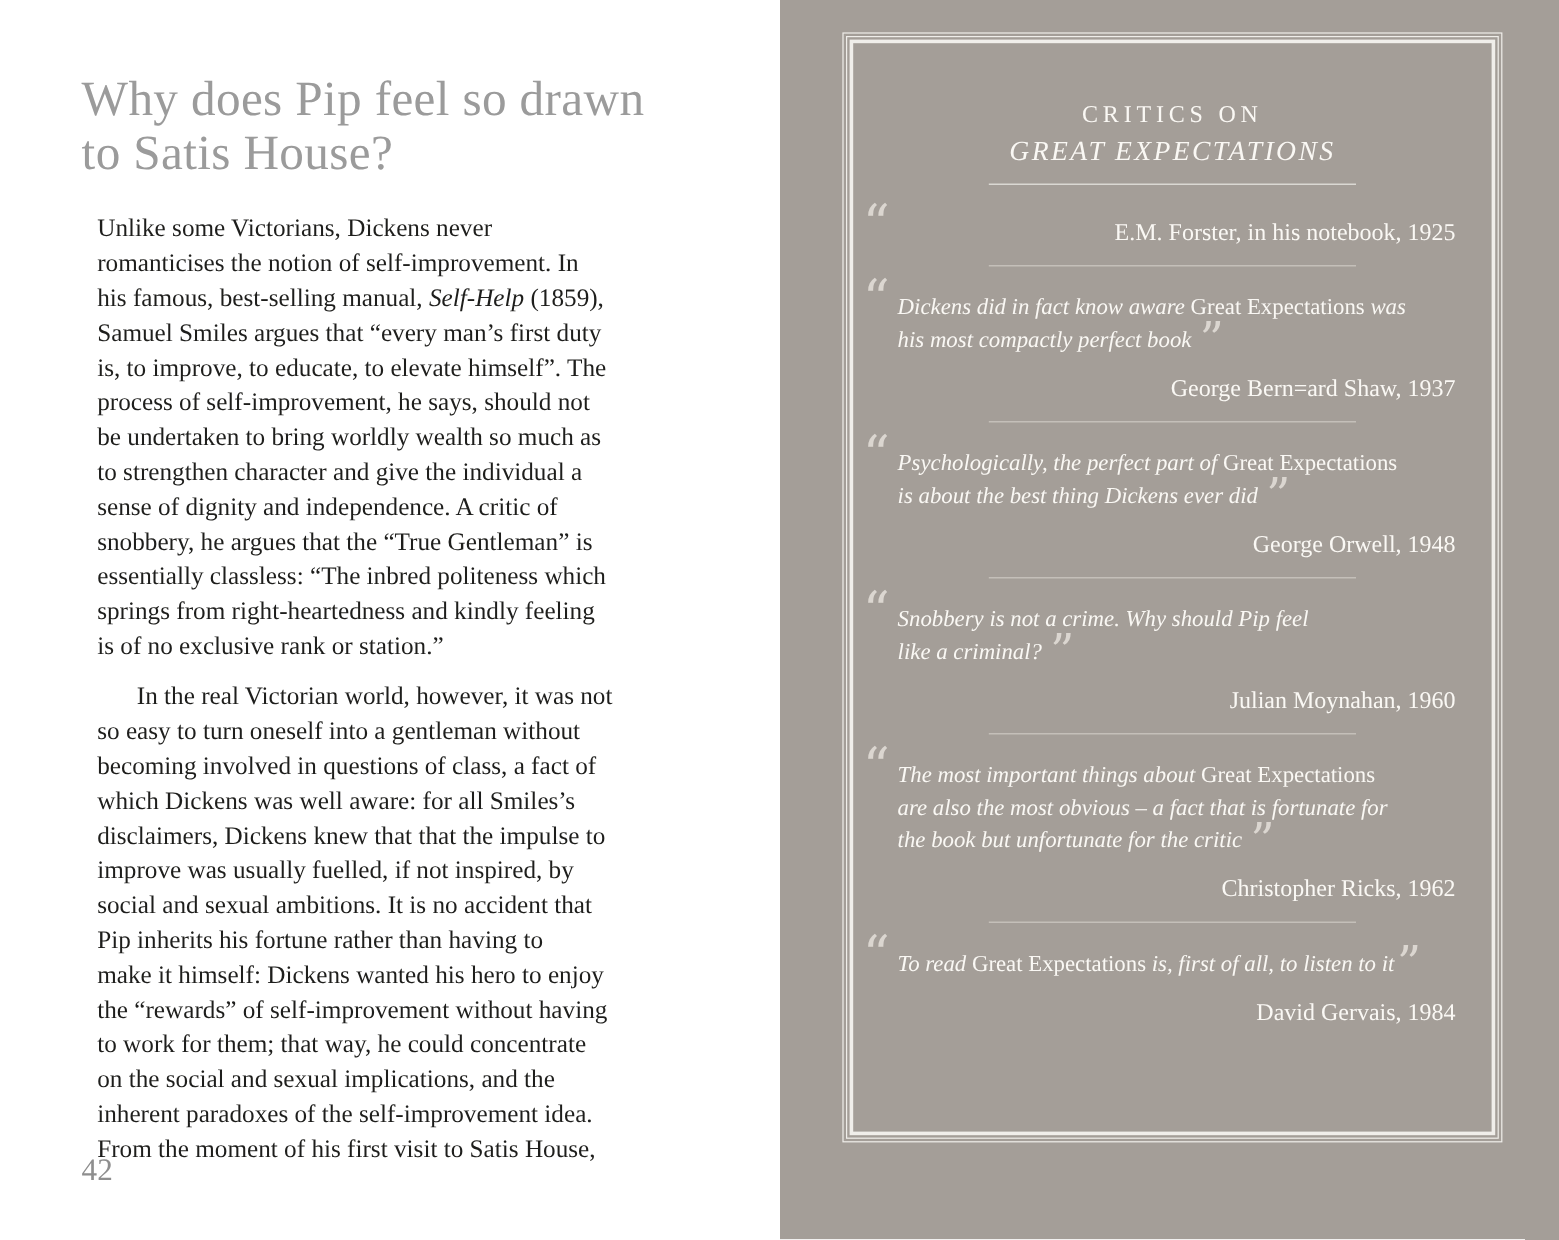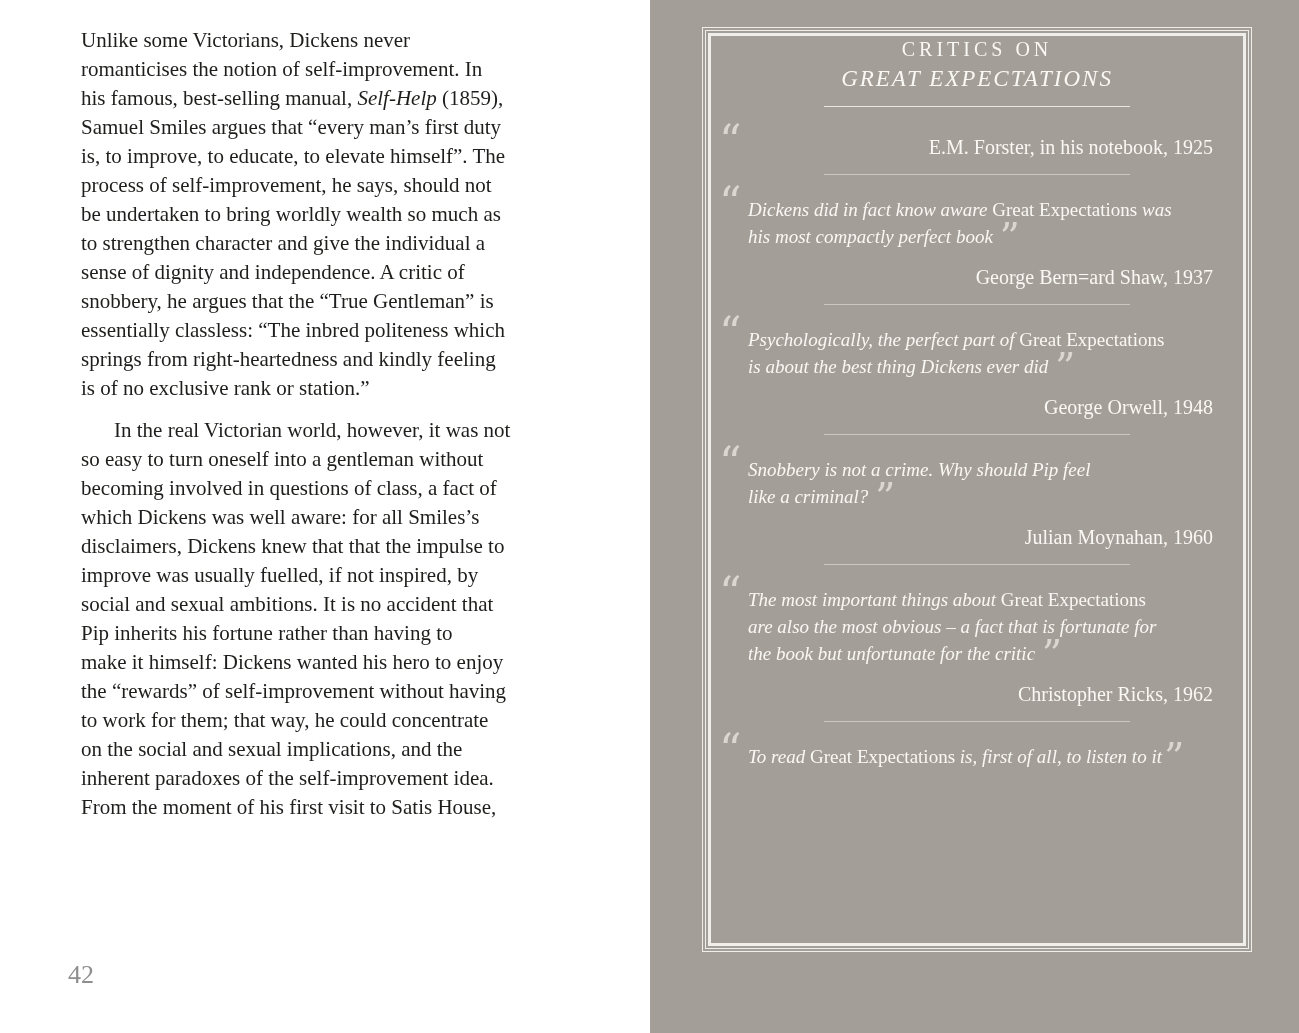--- a/index.html
+++ b/index.html
@@ -54,20 +54,21 @@
   }
   .frame1 {
     position: absolute; left: 52px; top: 27px;
     width: 550px; height: 925px;
     border: 1px solid var(--frame, #f0eeea);
   }
   .frame2 { position: absolute; inset: 2px; border: 1px solid var(--frame, #f0eeea); }
   .frame3 { position: absolute; inset: 2px; border: 3px solid var(--frame, #f0eeea); }
 
   .panel-title {
+    margin-top: 47px;
     text-align: center;
     color: var(--text-light, #faf8f4);
   }
   .t1 { font-size: 20px; letter-spacing: 4px; line-height: 26px; }
   .t2 { font-style: italic; font-size: 23px; letter-spacing: 2px; line-height: 34px; }
   .title-rule {
     width: 306px; height: 0;
     border-top: 1px solid var(--frame, #f0eeea);
     margin: 10px auto 0;
     opacity: 0.9;
@@ -114,20 +115,22 @@
     margin: 14px auto 21px;
     opacity: 0.75;
   }
 </style>
 </head>
 <body>
 
 <div class="spread">
 
   <section class="left-page">
+    <h1 class="heading">Why does Pip feel so drawn
+to Satis House?</h1>
     <div class="bodytext">
       <p class="para1"><span class="seg-r">Unlike some Victorians, Dickens never
 romanticises the notion of self-improvement. In
 his famous, best-selling manual, </span><span class="seg-i">Self-Help</span><span class="seg-r"> (1859),
 Samuel Smiles argues that “every man’s first duty
 is, to improve, to educate, to elevate himself”. The
 process of self-improvement, he says, should not
 be undertaken to bring worldly wealth so much as
 to strengthen character and give the individual a
 sense of dignity and independence. A critic of
@@ -201,20 +204,21 @@
               <div class="qtext"><span><span class="seg-i">The most important things about </span><span class="seg-r">Great Expectations</span><span class="seg-i">
 are also the most obvious – a fact that is fortunate for
 the book but unfortunate for the critic </span></span><span class="qmark qc">”</span></div>
               <div class="attr">Christopher Ricks, 1962</div>
             </div>
             <div class="divider"></div>
 
             <div class="quote">
               <span class="qmark qo">“</span>
               <div class="qtext"><span><span class="seg-i">To read </span><span class="seg-r">Great Expectations</span><span class="seg-i"> is, first of all, to listen to it</span></span><span class="qmark qc">”</span></div>
+              <div class="attr">David Gervais, 1984</div>
             </div>
 
           </div>
         </div>
       </div>
     </div>
   </section>
 
 </div>
 

